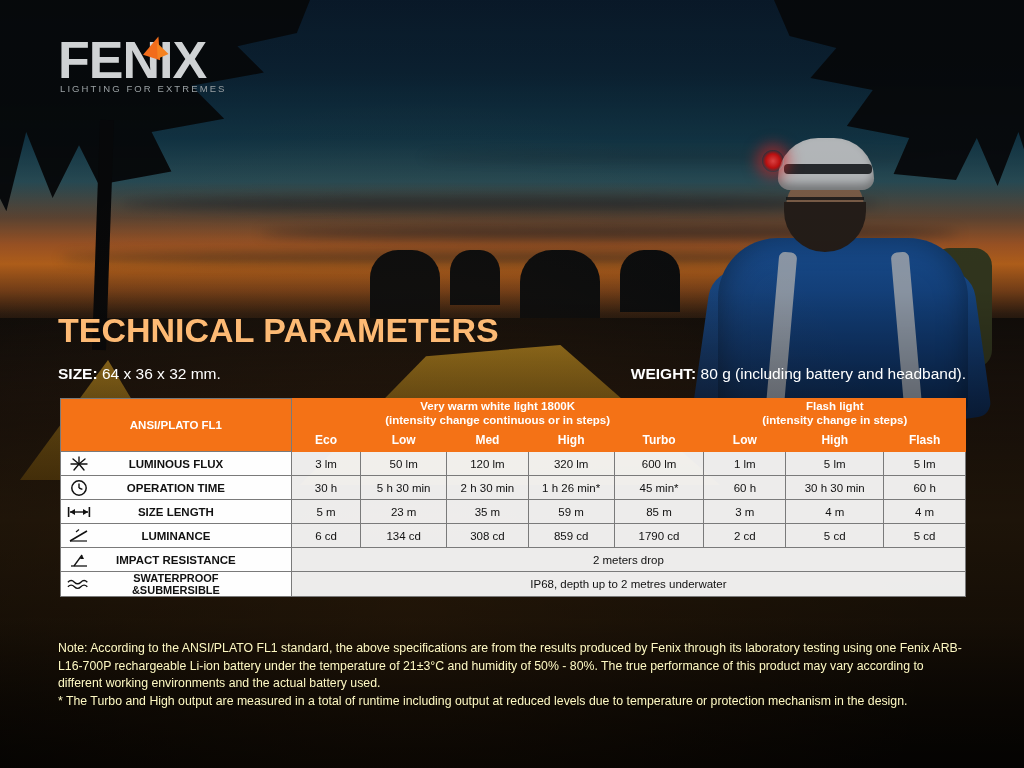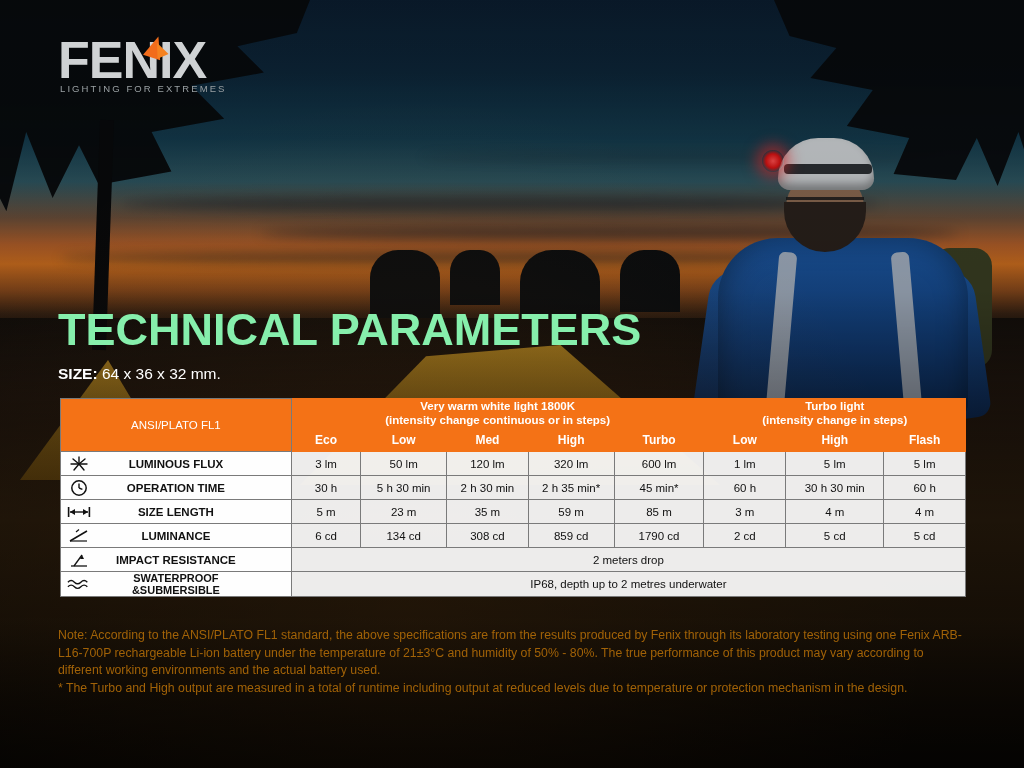--- a/index.html
+++ b/index.html
@@ -152,21 +152,21 @@
   }
   .logo-spark2 {
     position: absolute; left: 96px; top: 2px; width: 0; height: 0;
     border-left: 6px solid transparent; border-right: 6px solid transparent;
     border-bottom: 15px solid #f58220;
     transform: rotate(-24deg);
   }
 
   h1#title {
     position: absolute; left: 58px; top: 306px;
-    font-size: 45px; font-weight: bold; color: #86efac;
+    font-size: 34px; font-weight: bold; color: #fdba74;
     letter-spacing: 0px; line-height: 48px;
     font-family: "Liberation Sans", sans-serif;
   }
 
   .meta-row {
     position: absolute; left: 58px; top: 365px; width: 908px;
     display: flex; justify-content: space-between;
     color: #ffffff; font-size: 15.5px;
   }
   .meta-row b { font-weight: bold; }
@@ -188,38 +188,38 @@
     padding: 0;
     height: 24px;
   }
   .hdr {
     background: #f47216; color: #ffffff; font-weight: bold;
     border-color: #f47216 !important;
   }
   .hdr-top { height: 48px; font-size: 11.5px; line-height: 14px; }
   .hdr-mode { height: 26px; font-size: 12px; }
   .ansi-cell {
-    background: #f47216; color: #fff; font-weight: normal; font-size: 11.5px;
+    background: #f47216; color: #fff; font-weight: bold; font-size: 11.5px;
   }
   .rowlabel {
     text-align: left; font-weight: bold; font-size: 11.5px;
     padding-left: 34px; position: relative; white-space: nowrap;
     background: rgba(255,255,255,0.92);
   }
   .rowlabel .ricon {
     position: absolute; left: 6px; top: 50%; transform: translateY(-50%);
     width: 24px; height: 18px; display: flex; align-items: center; justify-content: center;
   }
   .datarow td { height: 25px; }
   .two-line { line-height: 12px; font-size: 11px; margin-top: 44px; }
 
   
   #note {
-    position: absolute; left: 58px; top: 627px; width: 912px;
-    color: #a16207; font-size: 12.3px; line-height: 17.5px;
+    position: absolute; left: 58px; top: 640px; width: 912px;
+    color: #fef9c3; font-size: 12.3px; line-height: 17.5px;
   }
   #note p { margin-bottom: 0; }
 </style>
 </head>
 <body>
 
 <div id="scene">
   <div class="sky"></div>
 
   <div class="cloudband" style="left:120px; top:196px; width:760px; height:16px;"></div>
@@ -268,20 +268,24 @@
     <div class="logo-spark2"></div>
     <div class="logo-sub">LIGHTING FOR EXTREMES</div>
   </div>
 
   <h1 id="title">TECHNICAL PARAMETERS</h1>
 
   <div class="meta-row">
     <div>
       <b>SIZE:</b>
       <span>64 x 36 x 32 mm.</span>
+    </div>
+    <div class="meta-right">
+      <b>WEIGHT:</b>
+      <span>80 g (including battery and headband).</span>
     </div>
   </div>
 
   <table id="spec-table">
     <colgroup>
       <col style="width:226px">
       <col style="width:68px">
         <col style="width:84px">
         <col style="width:80px">
       <col style="width:84px">
@@ -293,21 +297,21 @@
     <thead>
       <tr>
         <th class="ansi-cell" rowspan="2">
           <span>ANSI/PLATO FL1</span>
         </th>
         <th class="hdr hdr-top" colspan="5">
           <div>Very warm white light 1800K</div>
           <div>(intensity change continuous or in steps)</div>
         </th>
         <th class="hdr hdr-top" colspan="3">
-          <div>Turbo light</div>
+          <div>Flash light</div>
           <div>(intensity change in steps)</div>
         </th>
       </tr>
       <tr>
         <th class="hdr hdr-mode">Eco</th>
         <th class="hdr hdr-mode">Low</th>
         <th class="hdr hdr-mode">Med</th>
         <th class="hdr hdr-mode">High</th>
         <th class="hdr hdr-mode">Turbo</th>
         <th class="hdr hdr-mode">Low</th>
@@ -351,21 +355,21 @@
               <circle cx="9" cy="9" r="7.2" fill="none" stroke="#111" stroke-width="1.5"></circle>
               <line x1="9" y1="9" x2="9" y2="4.6" stroke="#111" stroke-width="1.4"></line>
               <line x1="9" y1="9" x2="12.4" y2="10.4" stroke="#111" stroke-width="1.4"></line>
             </svg>
           </span>
           <span>OPERATION TIME</span>
         </td>
         <td>30 h</td>
         <td>5 h 30 min</td>
         <td>2 h 30 min</td>
-        <td>2 h 35 min*</td>
+        <td>1 h 26 min*</td>
         <td>45 min*</td>
         <td>60 h</td>
         <td>30 h 30 min</td>
         <td>60 h</td>
       </tr>
 
       <tr class="datarow">
         <td class="rowlabel">
           <span class="ricon">
             <svg width="24" height="14" viewBox="0 0 24 14">

